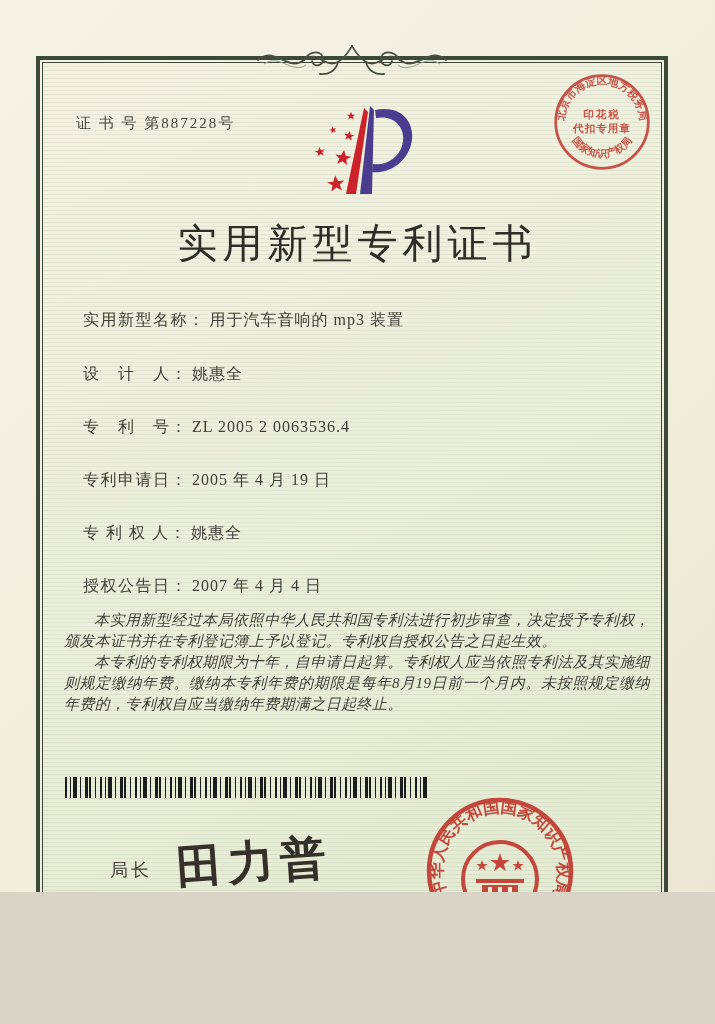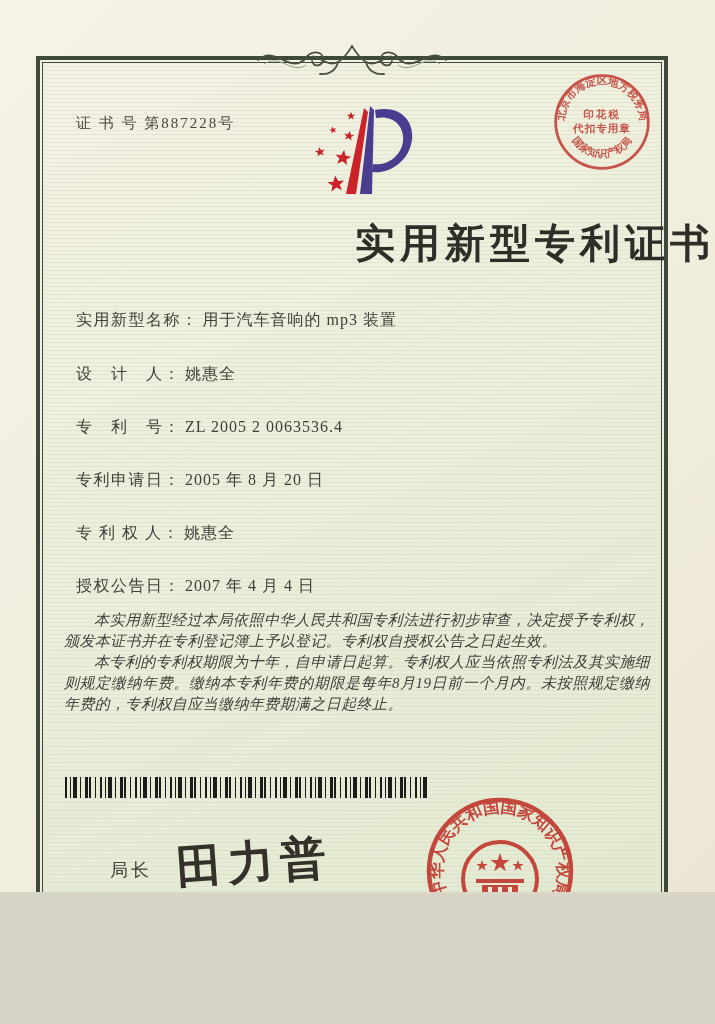--- a/index.html
+++ b/index.html
@@ -31,26 +31,26 @@
   .orn-br{right:-24px;bottom:-26px;transform:scaleX(-1);}
   
   .cert-no{
     position:absolute;left:76px;top:114px;
     font-size:15px;letter-spacing:2px;color:#4a463e;
   }
   .logo{position:absolute;left:296px;top:102px;}
   .tax-stamp{position:absolute;left:552px;top:72px;}
   .title{
     position:absolute;left:0;top:216px;width:100%;
-    text-align:right;font-size:40px;font-weight:bold;
+    text-align:center;font-size:40px;font-weight:normal;
     letter-spacing:5px;color:#2f2d28;
   }
   
   .fields{position:absolute;left:76px;top:310px;width:560px;}
-  .field-row{position:absolute;left:0;font-size:16px;letter-spacing:1px;white-space:nowrap;color:#42403a;}
+  .field-row{position:absolute;left:7px;font-size:16px;letter-spacing:1px;white-space:nowrap;color:#42403a;}
   .field-row:nth-child(1){top:0px;}
   .field-row:nth-child(2){top:54px;}
   .field-row:nth-child(3){top:107px;}
   .field-row:nth-child(4){top:160px;}
   .field-row:nth-child(5){top:213px;}
   .field-row:nth-child(6){top:266px;}
   .field-label{letter-spacing:1.5px;}
   .field-value{margin-left:4px;}
   
   .body-text{
@@ -185,21 +185,21 @@
     <div class="field-row">
       <span class="field-label">实用新型名称：</span><span class="field-value">用于汽车音响的 mp3 装置</span>
     </div>
     <div class="field-row">
       <span class="field-label">设　计　人：</span><span class="field-value">姚惠全</span>
     </div>
     <div class="field-row">
       <span class="field-label">专　利　号：</span><span class="field-value">ZL 2005 2 0063536.4</span>
     </div>
     <div class="field-row">
-      <span class="field-label">专利申请日：</span><span class="field-value">2005 年 8 月 20 日</span>
+      <span class="field-label">专利申请日：</span><span class="field-value">2005 年 4 月 19 日</span>
     </div>
     <div class="field-row">
       <span class="field-label">专 利 权 人：</span><span class="field-value">姚惠全</span>
     </div>
     <div class="field-row">
       <span class="field-label">授权公告日：</span><span class="field-value">2007 年 4 月 4 日</span>
     </div>
   </div>
 
   <div class="body-text">

